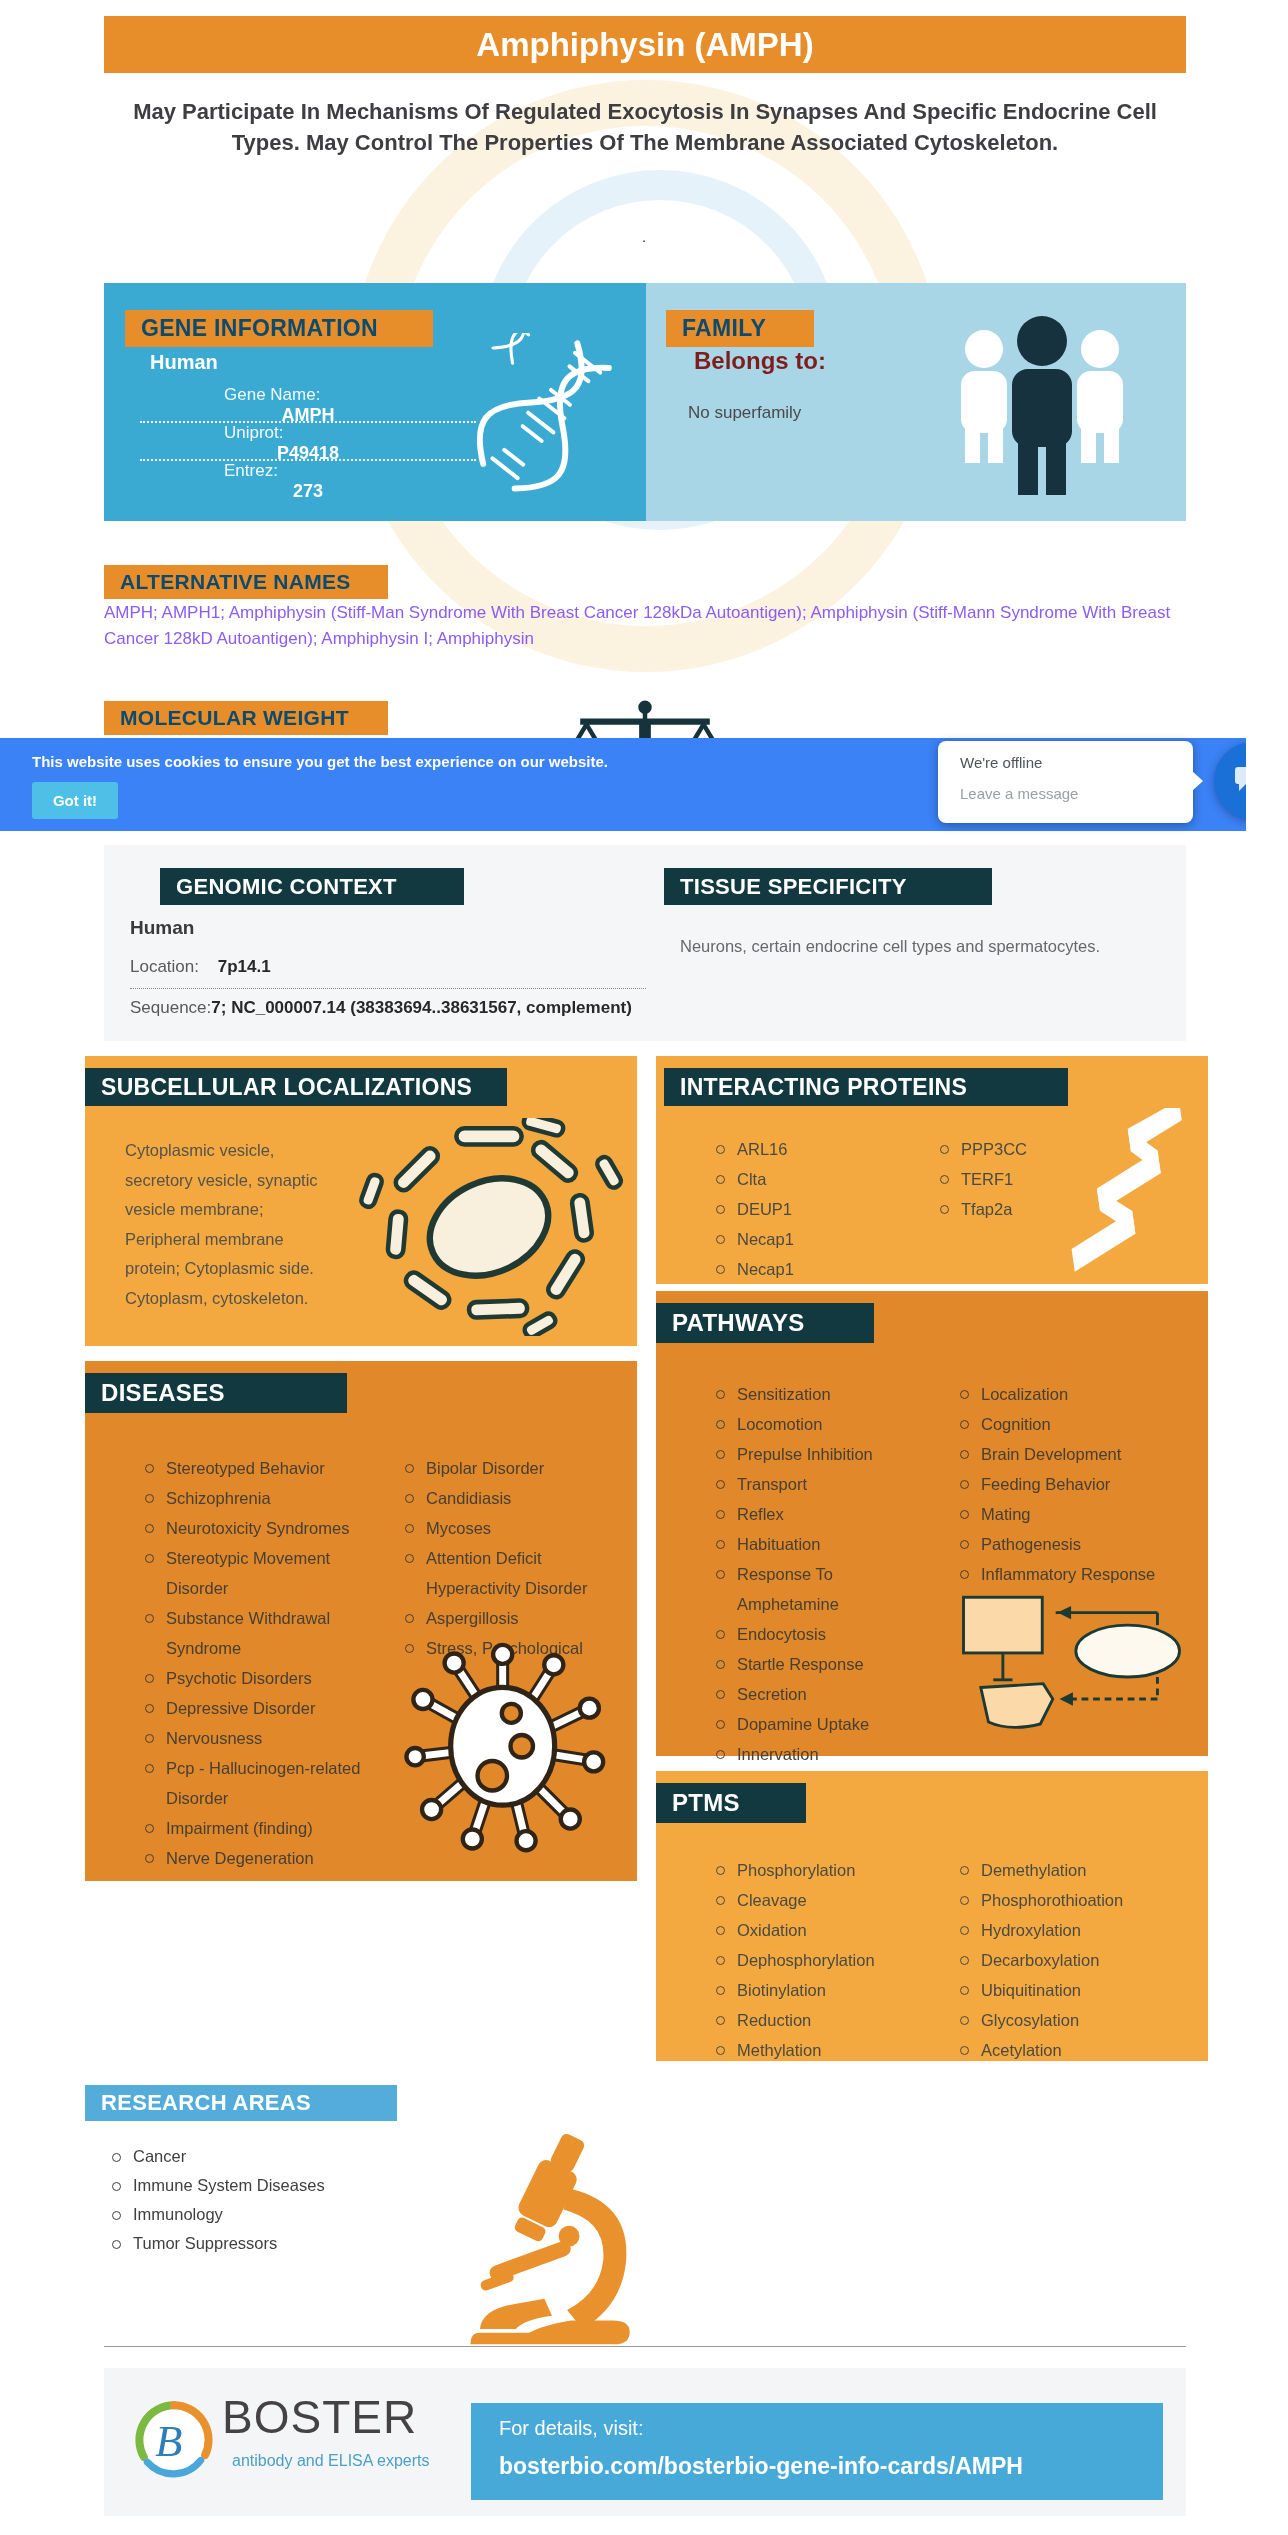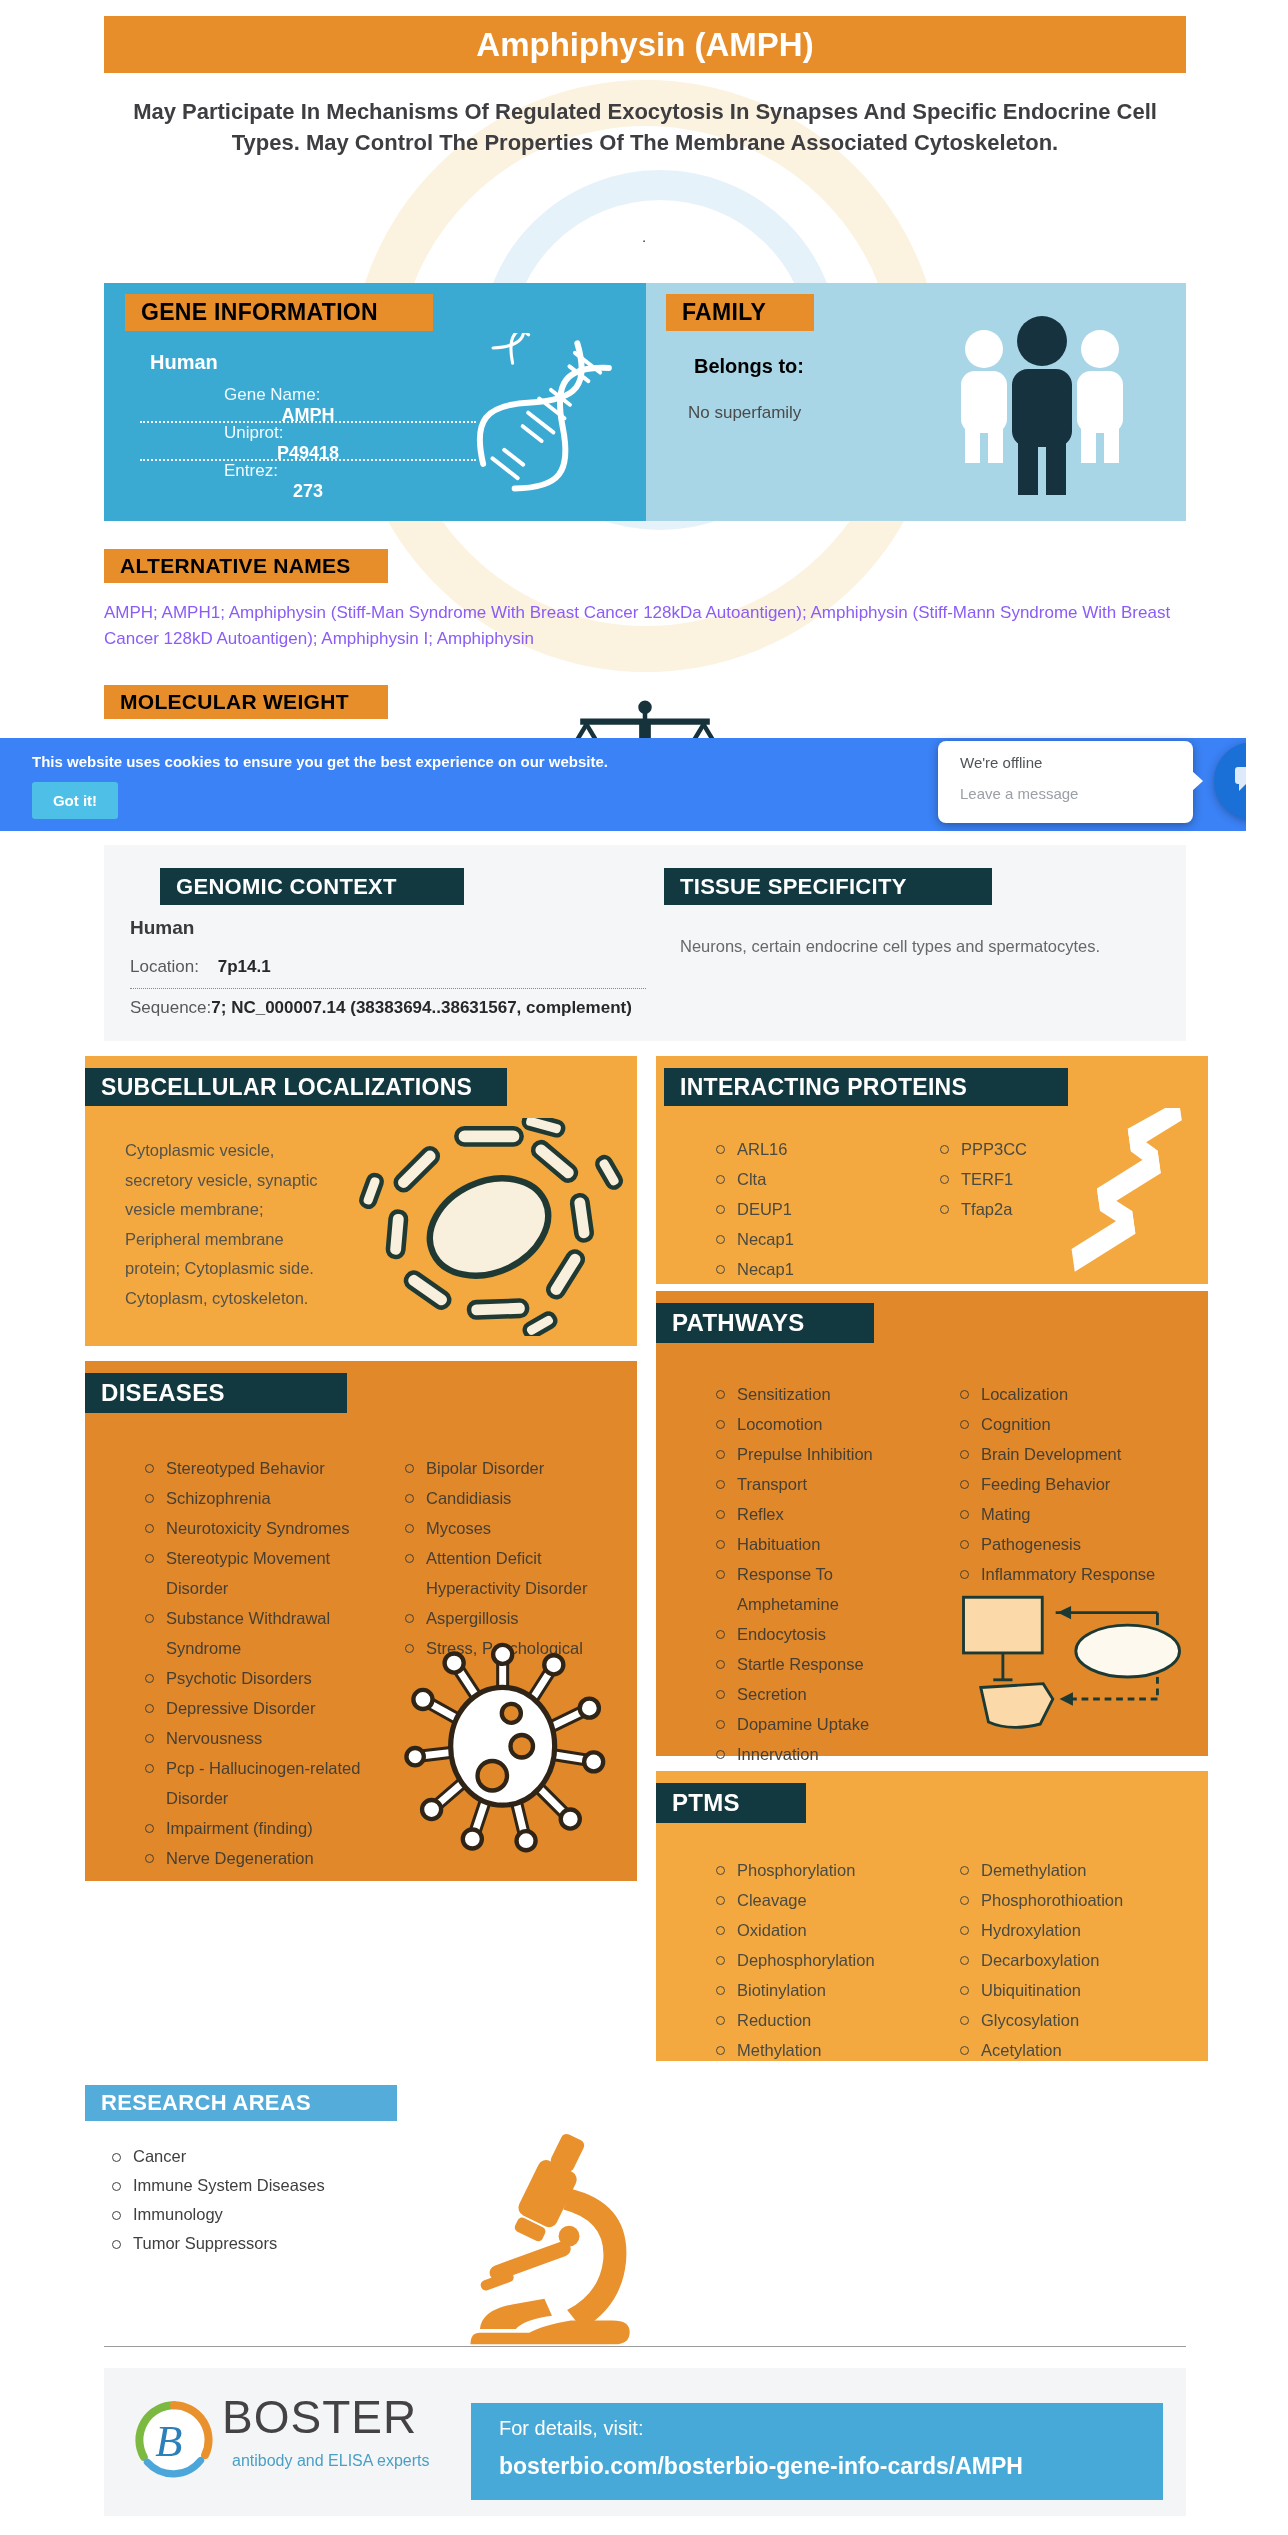--- a/index.html
+++ b/index.html
@@ -1,22 +1,22 @@
 <!DOCTYPE html>
 <html><head>
 <meta charset="utf-8">
 <style>
   html,body{margin:0;padding:0;background:#ffffff;}
   body{font-family:"Liberation Sans",sans-serif;}
   #page{position:relative;width:1246px;height:2535px;background:#fff;overflow:hidden;}
   .abs{position:absolute;}
   .z1{z-index:1;}
   
-  .orange-header{position:absolute;background:#E78E2B;color:#000000;font-weight:bold;
-    display:flex;align-items:center;padding-left:16px;letter-spacing:.3px;z-index:2;}
+  .orange-header{position:absolute;background:#E78E2B;color:#0c4a6e;font-weight:bold;
+    display:flex;align-items:center;padding-left:16px;letter-spacing:.3px;z-index:2;margin-top:16px;}
   .teal-header{position:absolute;background:#123840;color:#fff;font-weight:bold;
     display:flex;align-items:center;padding-left:16px;letter-spacing:.3px;z-index:2;}
   .blue-header{position:absolute;background:#54ACDA;color:#fff;font-weight:bold;
     display:flex;align-items:center;padding-left:16px;letter-spacing:.3px;z-index:2;}
   
   .banner{left:104px;top:16px;width:1082px;height:57px;background:#E78E2B;color:#fff;
     font-size:33px;font-weight:bold;display:flex;align-items:center;justify-content:center;z-index:1;}
   .desc{left:104px;top:96px;width:1082px;text-align:center;font-size:22px;font-weight:bold;
     color:#3E3E42;line-height:31px;z-index:1;}
   .tinydot{left:0;top:228px;width:1288px;text-align:center;color:#333;font-size:15px;z-index:1;}
@@ -27,21 +27,21 @@
     border-radius:50%;z-index:0;}
   
   .genebox{left:104px;top:283px;width:542px;height:238px;background:#3BAAD3;z-index:1;}
   .familybox{left:646px;top:283px;width:540px;height:238px;background:#A9D6E6;z-index:1;}
   .gi-human{left:46px;top:68px;font-size:20px;font-weight:bold;color:#fff;}
   .gi-rows{left:36px;top:102px;width:336px;}
   .gi-row{display:flex;align-items:center;height:36px;color:#fff;flex-direction:column;}
   .gi-row.dotted{border-bottom:2px dotted rgba(255,255,255,.95);}
   .gi-label{width:168px;font-size:17px;color:#F0FAFE;}
   .gi-value{font-size:18px;font-weight:bold;}
-  .fam-belongs{left:48px;top:64px;font-size:20px;font-weight:bold;color:#000000;margin-top:8px;}
+  .fam-belongs{left:48px;top:64px;font-size:24px;font-weight:bold;color:#7f1d1d;}
   .fam-value{left:42px;top:120px;font-size:17px;color:#4A4A4A;}
   
   .alttext{left:104px;top:600px;width:1086px;font-size:17px;color:#8b5cf6;line-height:26px;z-index:1;}
   
   .cookie{left:0;top:738px;width:1288px;height:93px;background:#3b82f6;z-index:6;}
   .cookie-msg{position:absolute;left:32px;top:15px;color:#fff;font-size:15px;font-weight:bold;}
   .gotit{position:absolute;left:32px;top:44px;width:86px;height:37px;background:#4EC0E8;color:#fff;
     font-size:15px;font-weight:bold;border:none;border-radius:3px;display:flex;align-items:center;justify-content:center;cursor:pointer;}
   
   .chatbubble{left:938px;top:741px;width:255px;height:82px;background:#fff;border-radius:8px;

